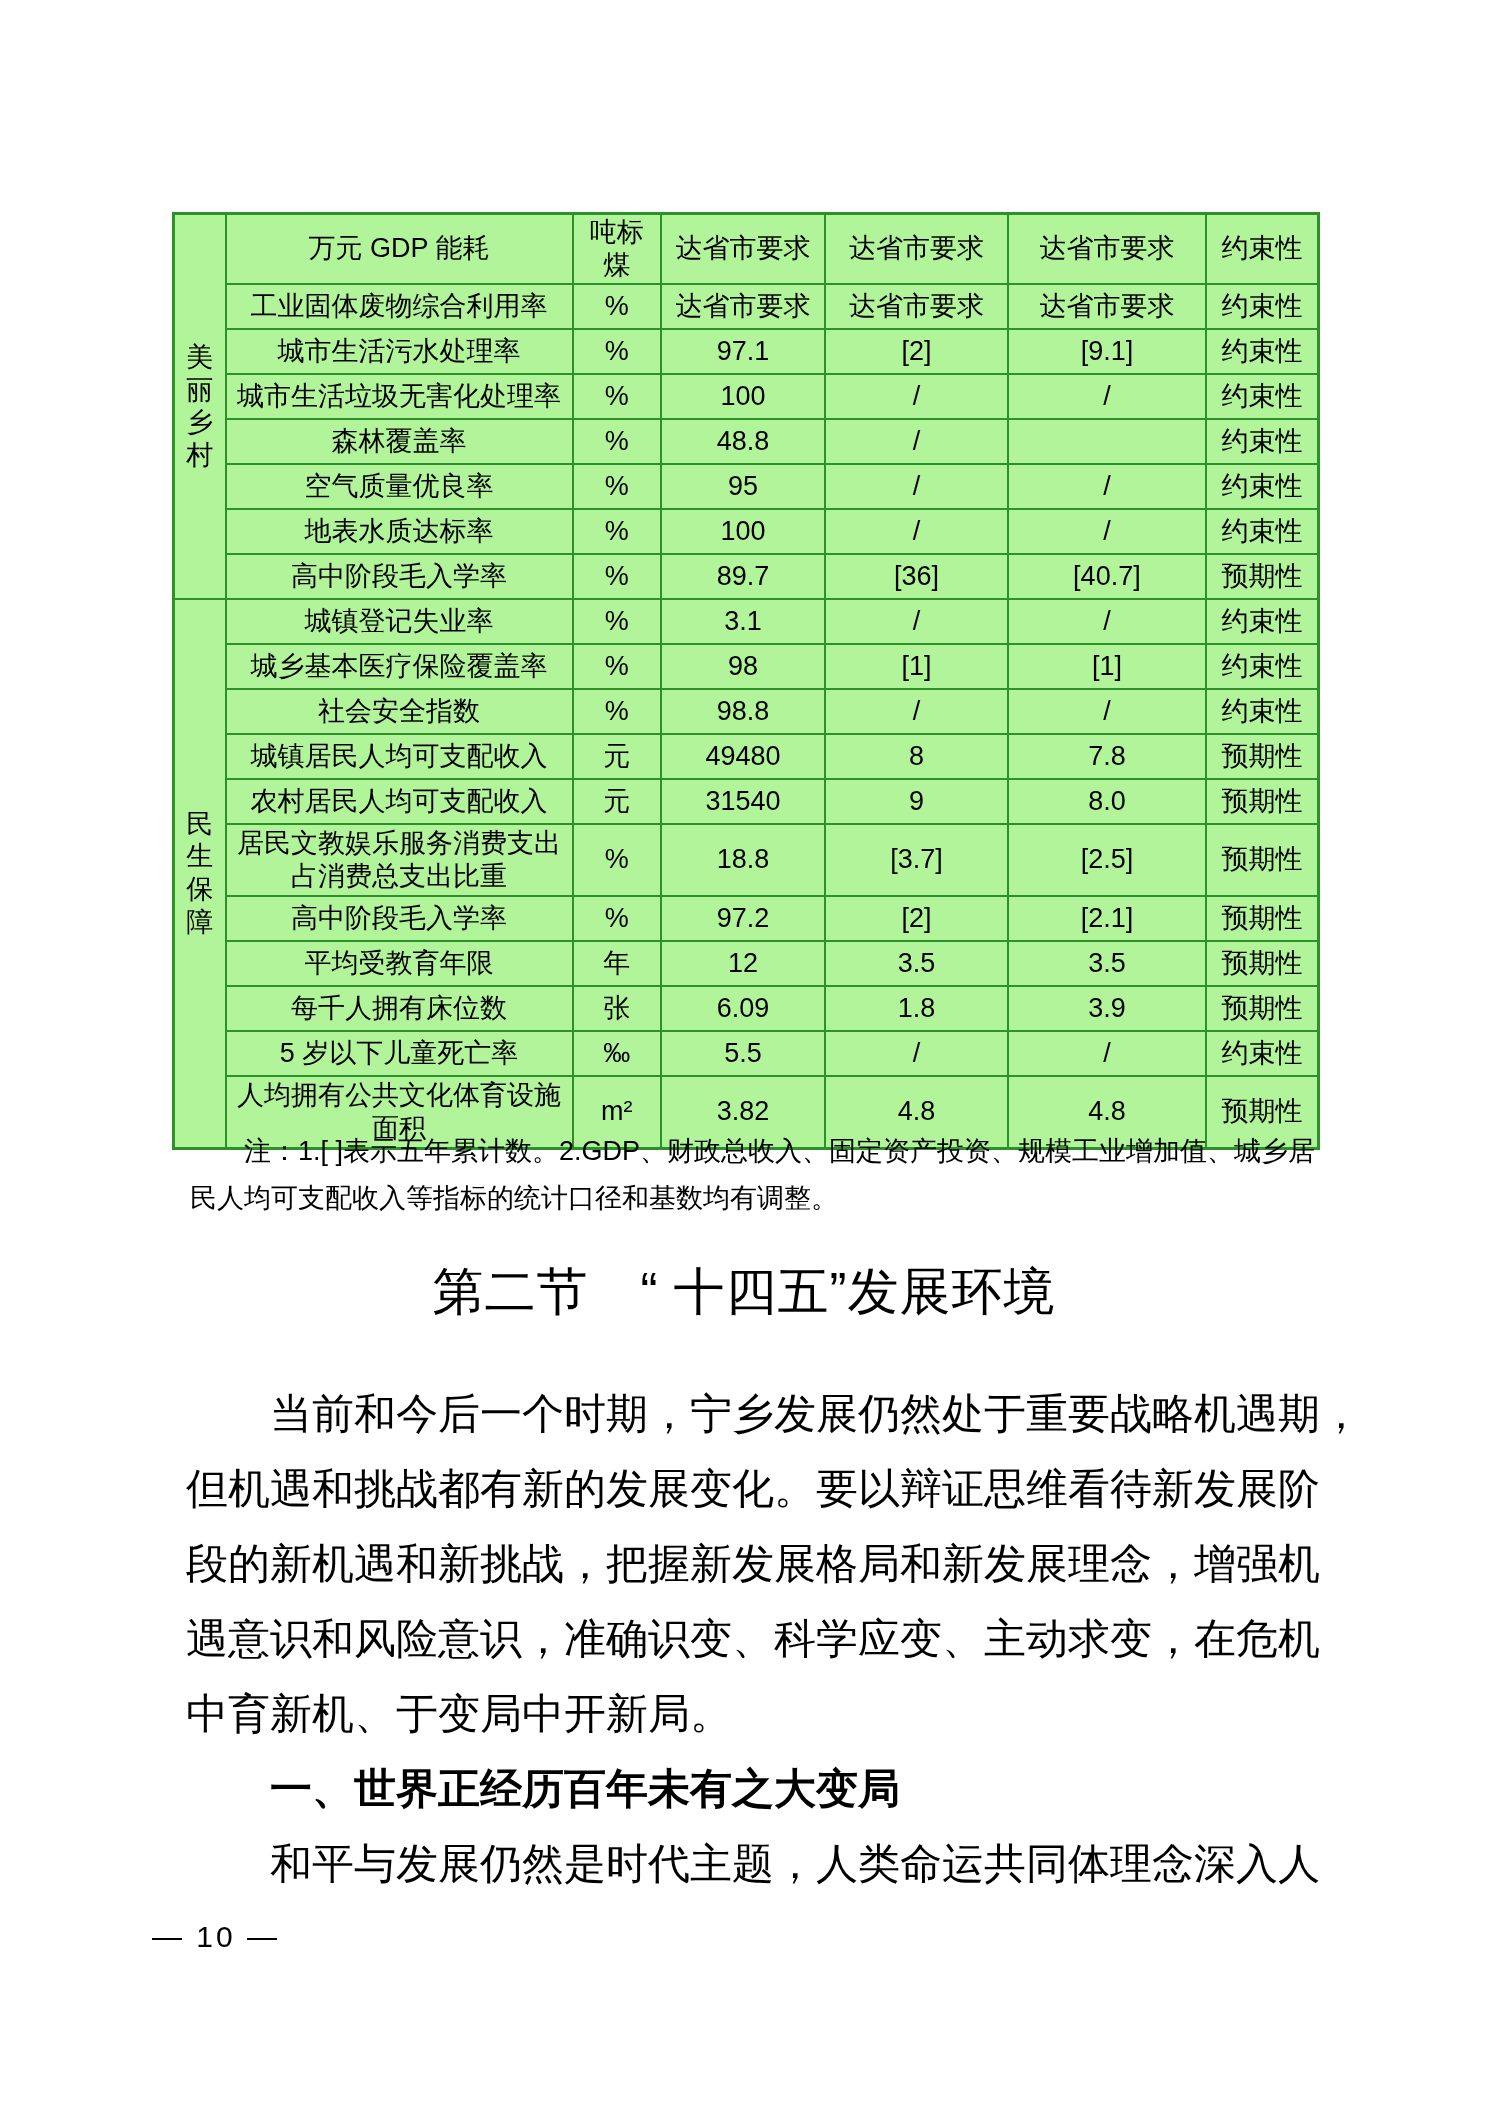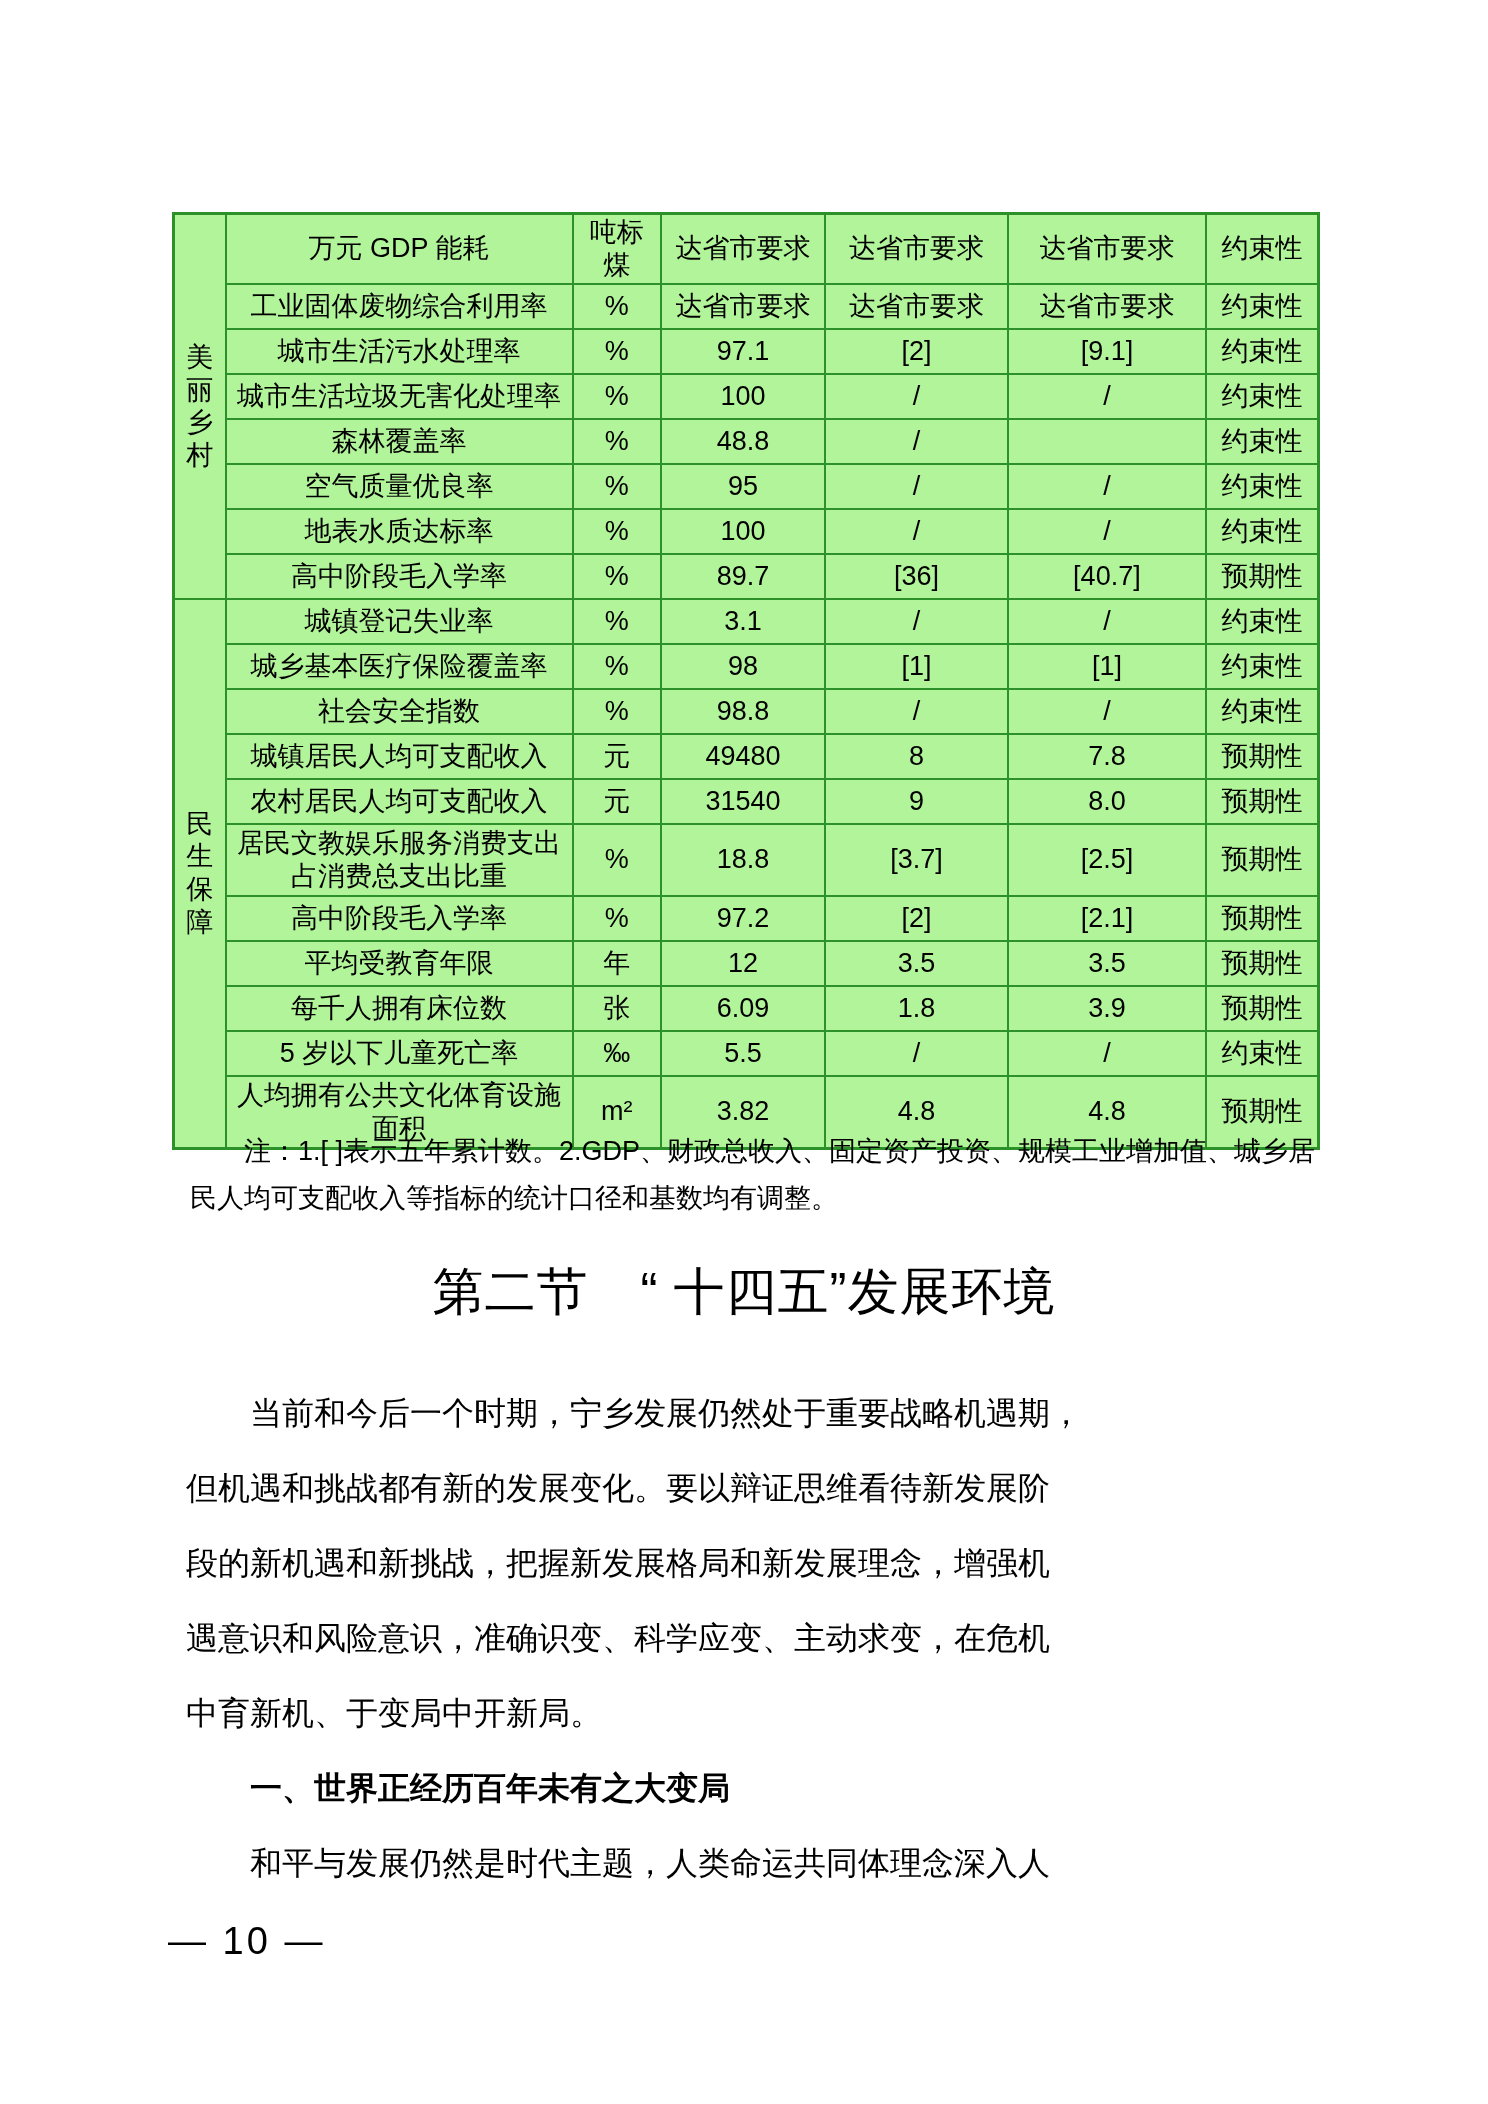--- a/index.html
+++ b/index.html
@@ -29,26 +29,26 @@
   
   .note { position:absolute; left:190px; top:1128px; width:1176px;
           font-size:27px; line-height:47px; }
   .note .indent { text-indent:2em; }
   
   .sec-heading { position:absolute; left:64px; top:1258px; width:1360px;
                  text-align:center; font-size:51px; font-weight:500;
                  letter-spacing:1px; }
   
   .bodytext { position:absolute; left:186px; top:1376px; width:1140px;
-              font-size:32px; line-height:75px; }
+              font-size:42px; line-height:75px; }
   .bodytext .line { white-space:nowrap; }
   .bodytext .indent { text-indent:2em; }
   .bodytext .bold { font-weight:bold; }
   
-  .pageno { position:absolute; left:168px; top:1920px; font-size:38px;
+  .pageno { position:absolute; left:152px; top:1920px; font-size:30px;
             letter-spacing:3px; }
 </style>
 </head>
 <body>
 
 <div class="page">
 
   <div class="tbl-wrap">
     <table class="indicators">
       <colgroup>

